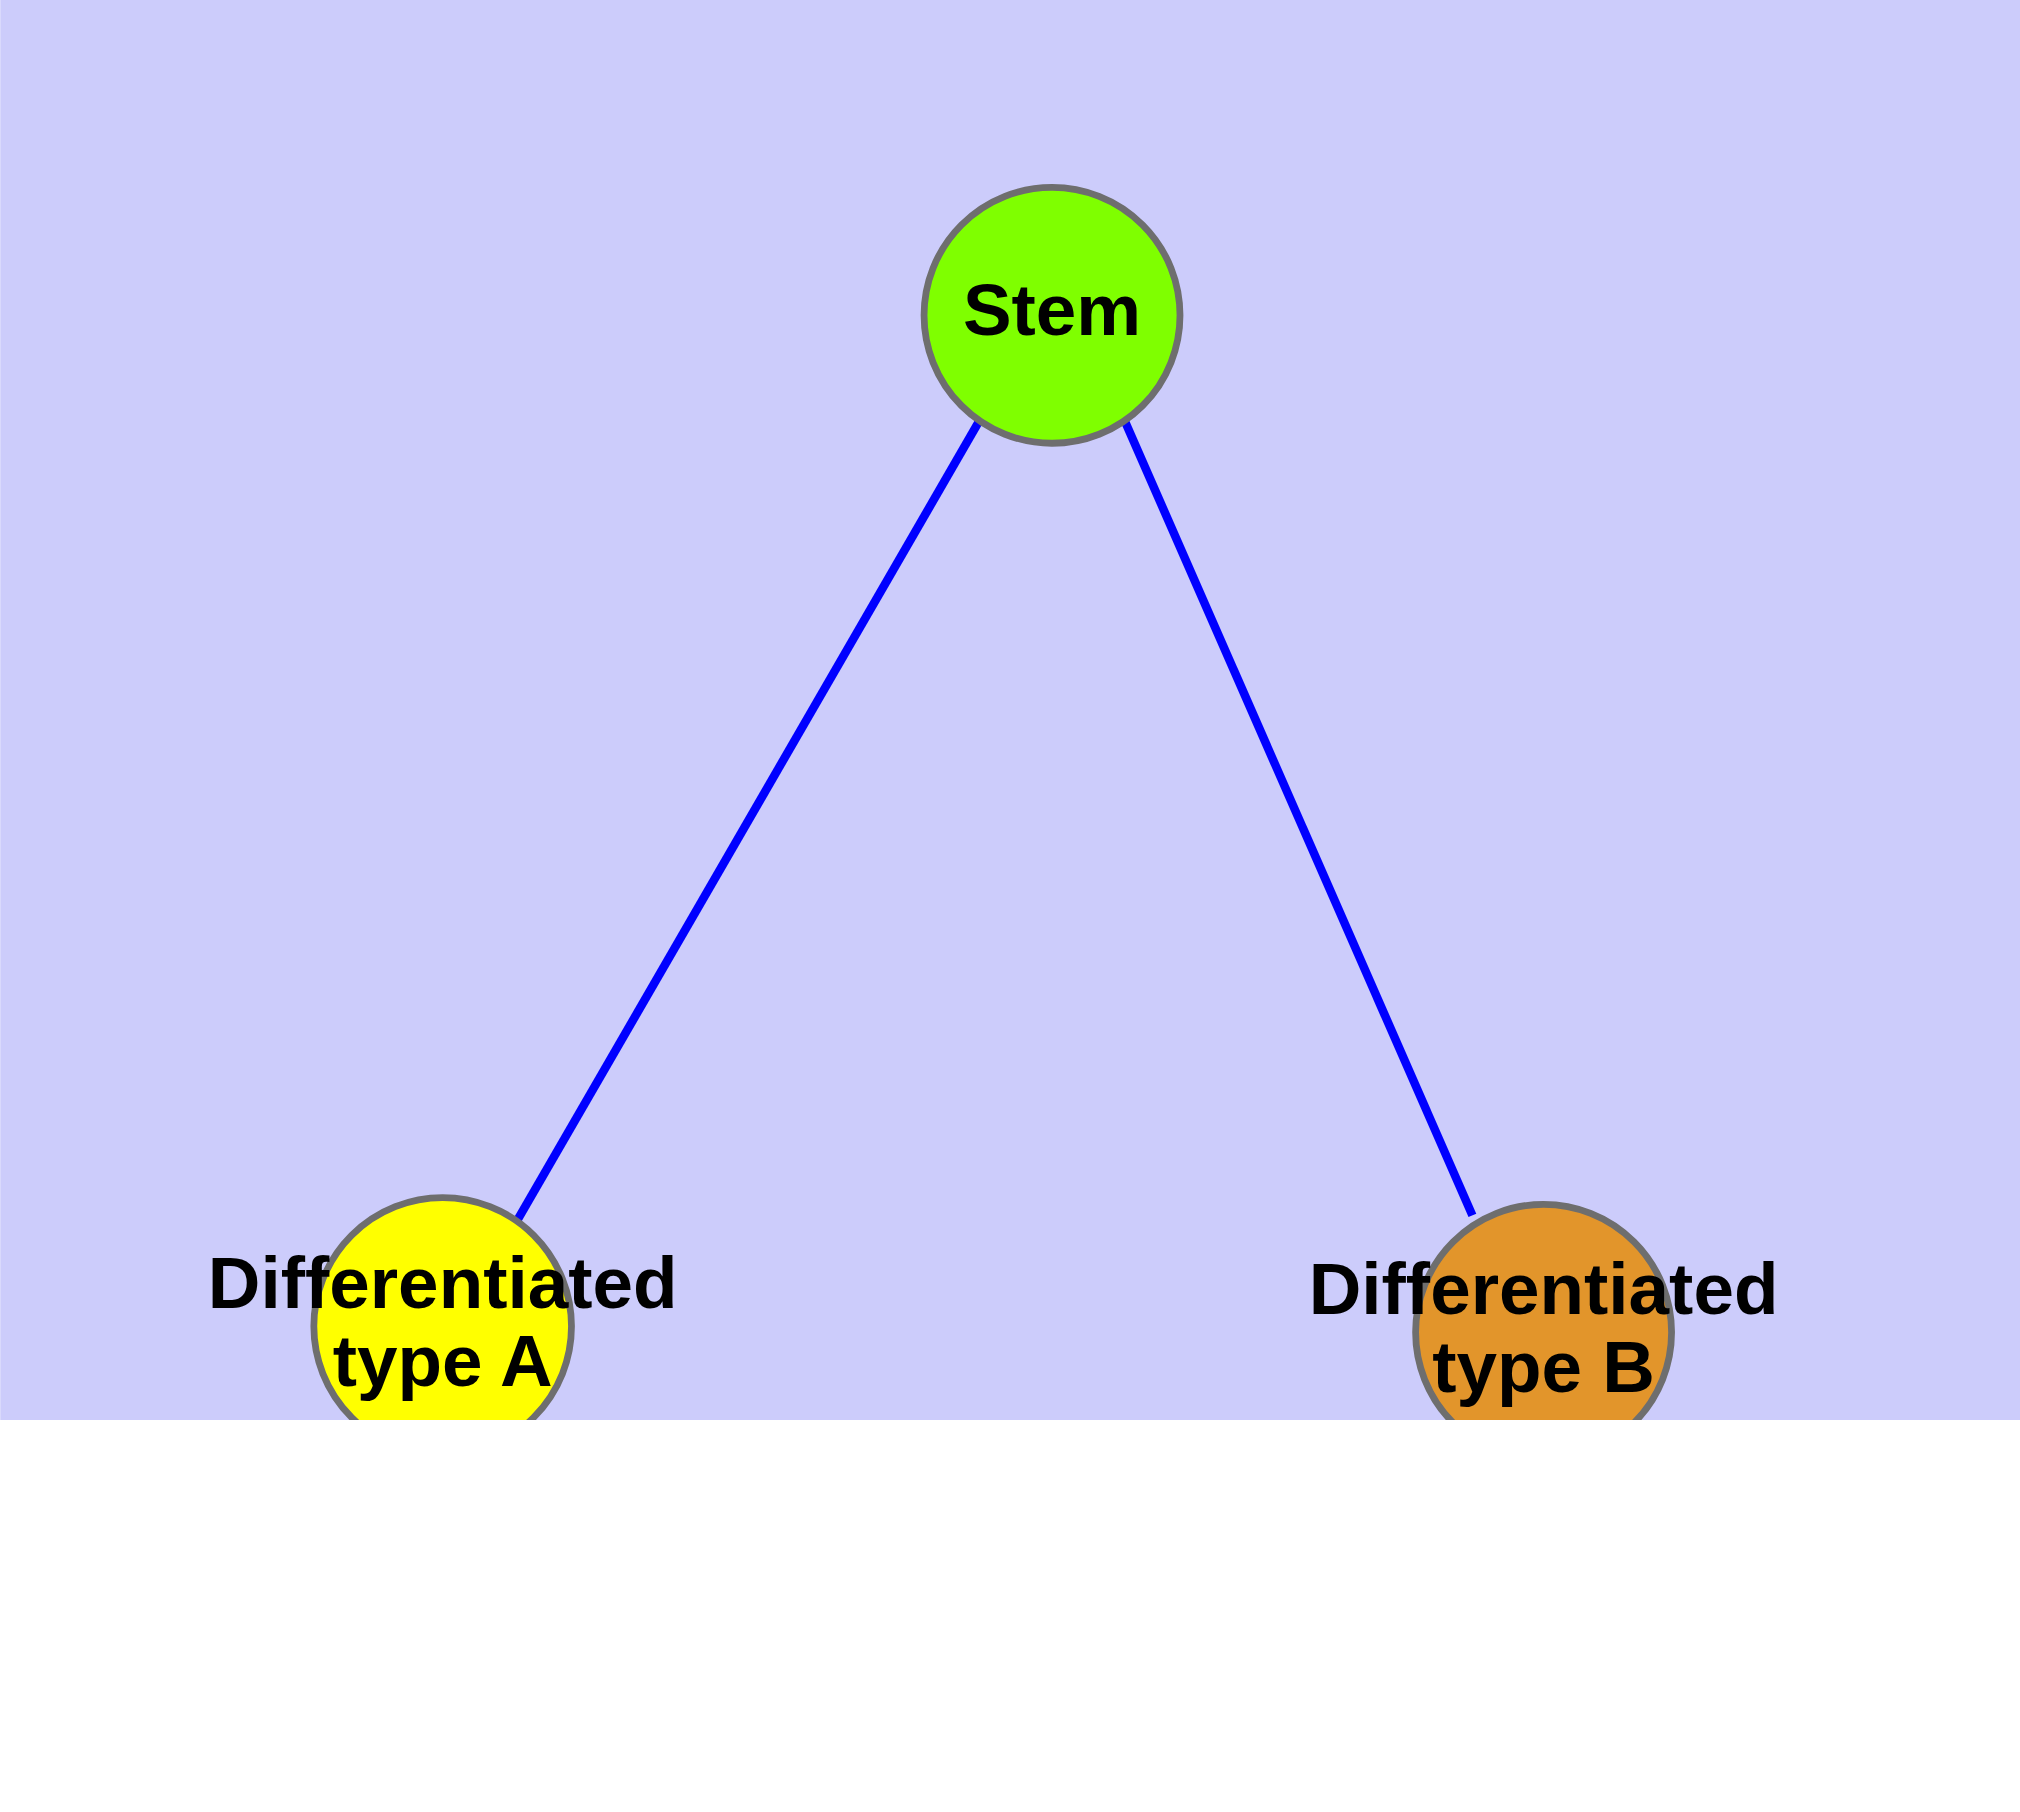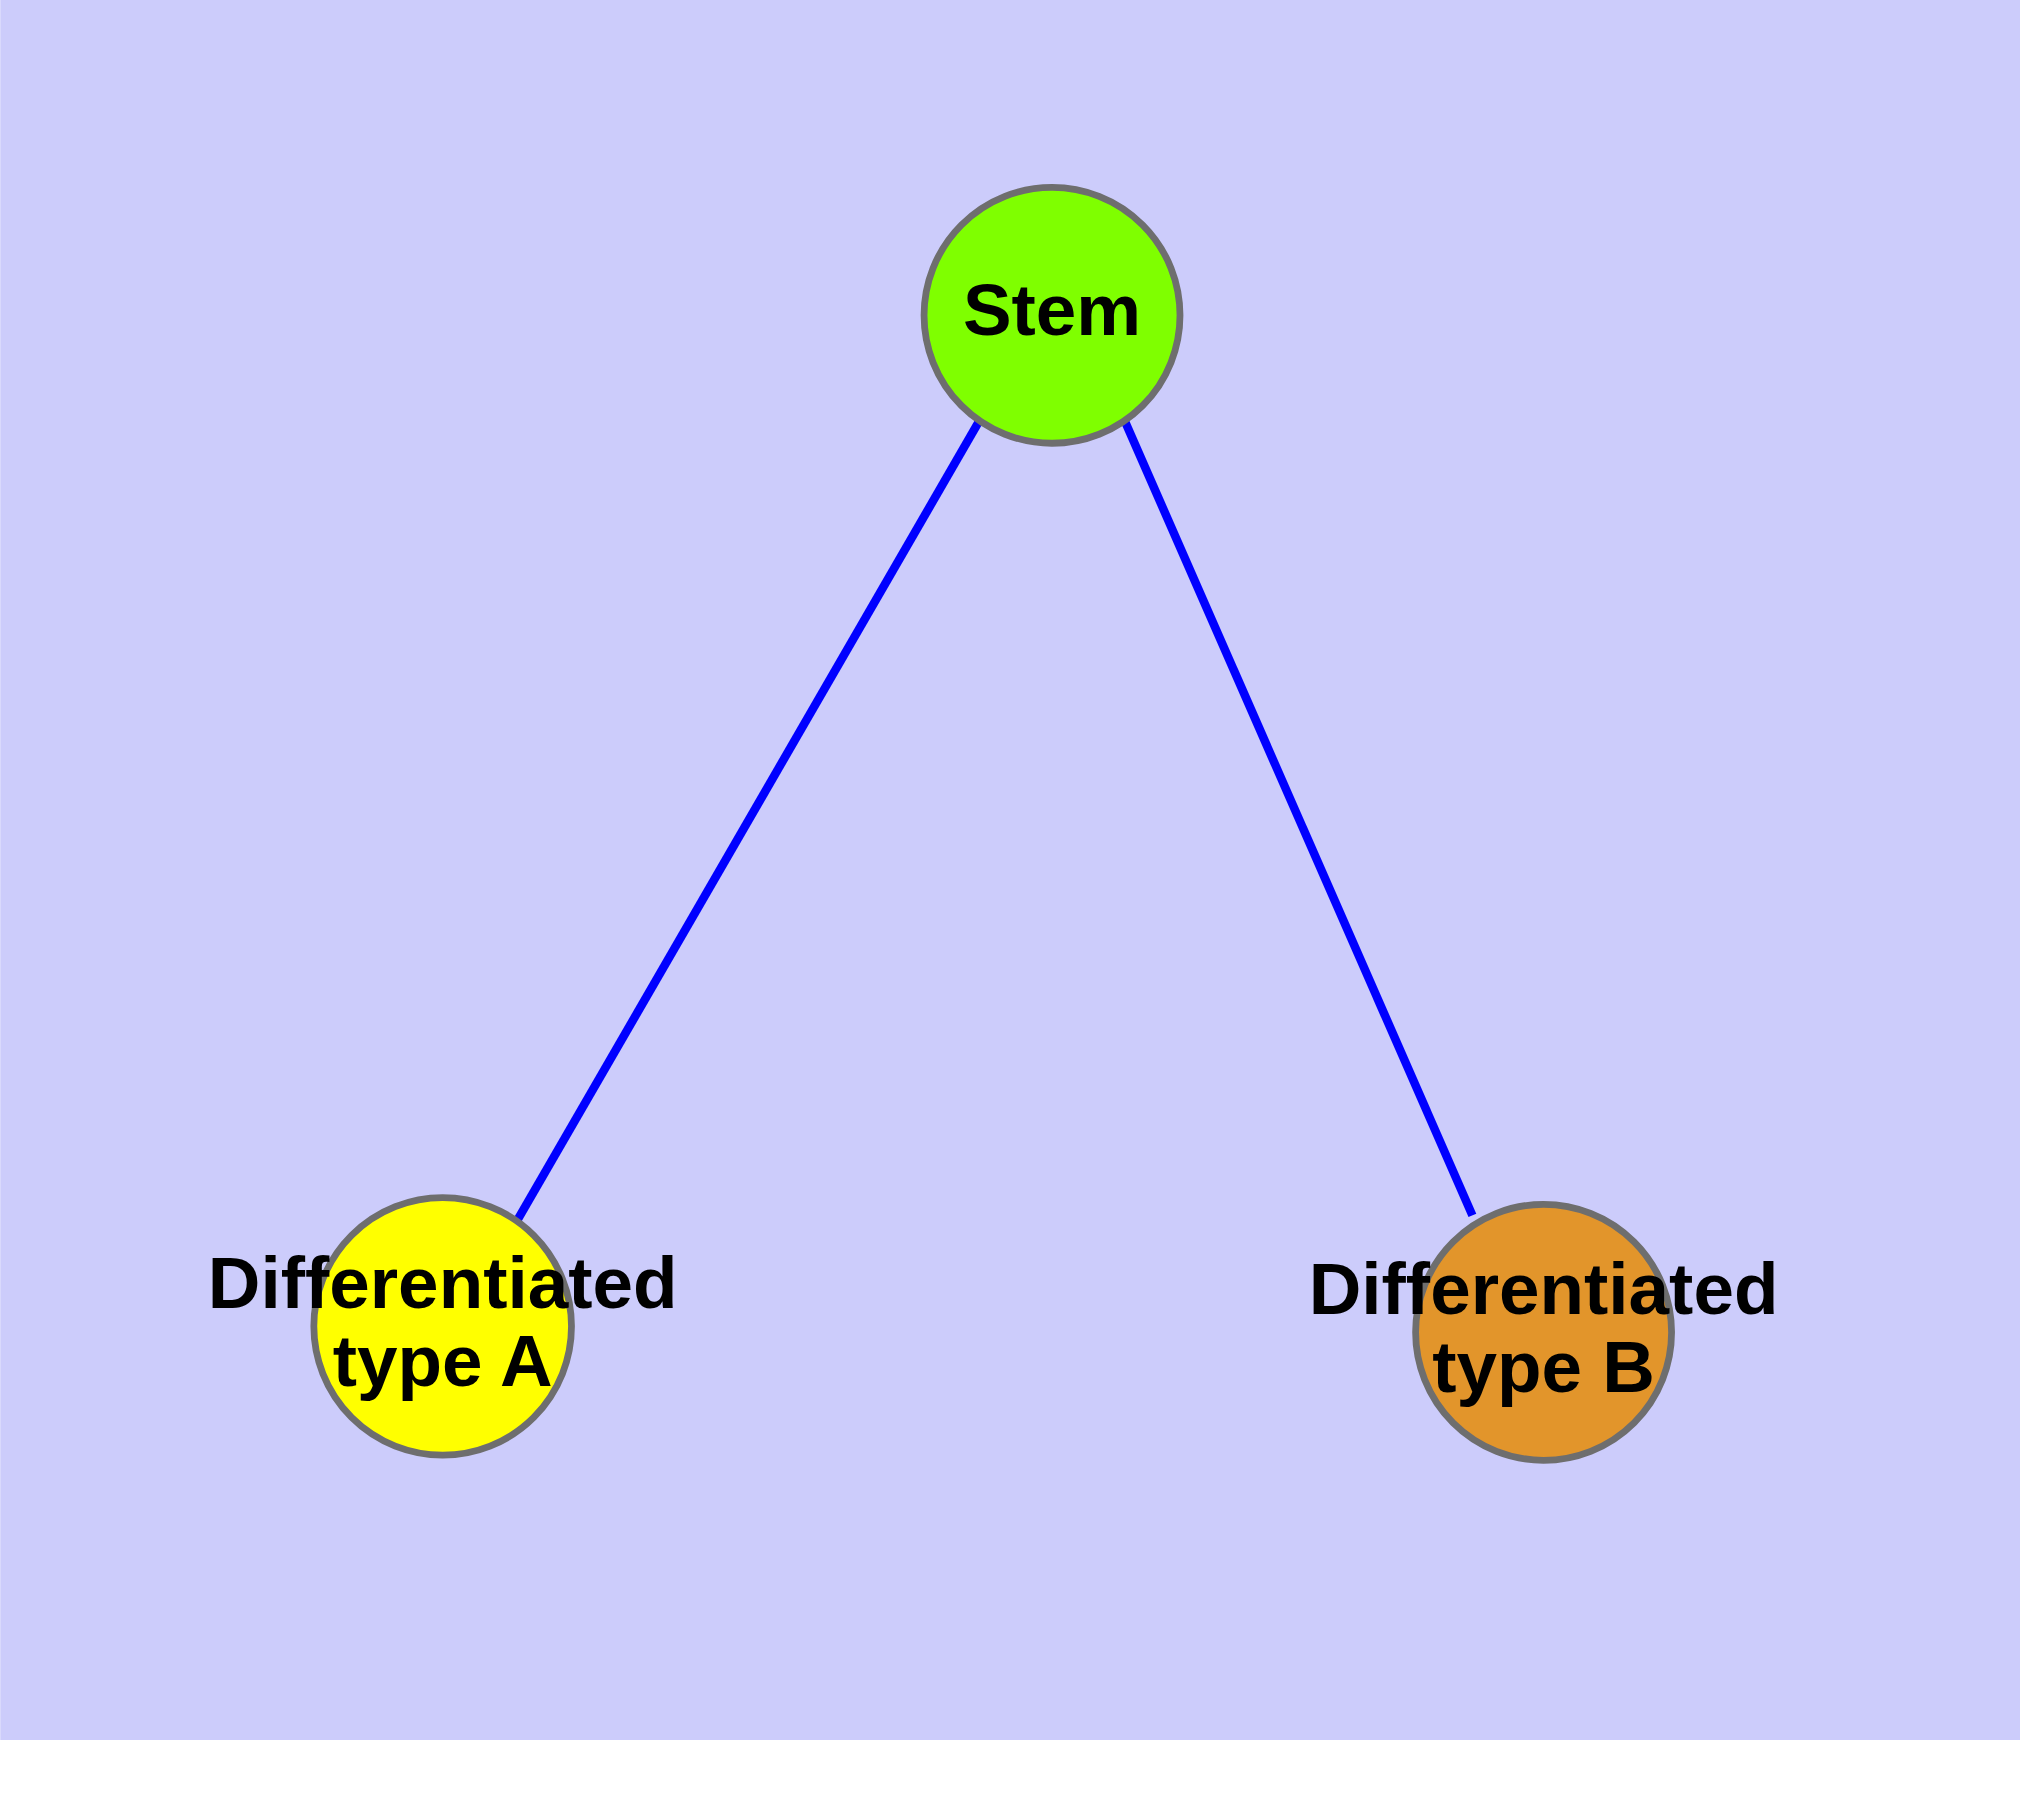--- a/index.html
+++ b/index.html
@@ -26,21 +26,21 @@
     font-family: "Liberation Sans", sans-serif;
     font-weight: bold;
     fill: #000000;
     text-anchor: middle;
     dominant-baseline: middle;
   }
 </style>
 </head>
 <body>
 
-<div id="canvas" style="width: 2021px; height: 1740px;">
+<div id="canvas" style="width: 2021px; height: 1420px;">
   <svg id="graph-svg" viewBox="0 0 2384 2138" xmlns="http://www.w3.org/2000/svg" style="width: 2021px; height: 1812px;">
 
     <rect id="bg-rect" x="0" y="0" width="2384" height="2138" fill="#CCCCFB"></rect>
 
     <g id="edges-group">
       <line id="edge-0" x1="1155" y1="497" x2="610" y2="1440" stroke="#0000FF" stroke-width="10" stroke-linecap="butt"></line>
       <line id="edge-1" x1="1327" y1="497" x2="1737" y2="1434" stroke="#0000FF" stroke-width="10" stroke-linecap="butt"></line>
     </g>
 
     <g id="nodes-group">

